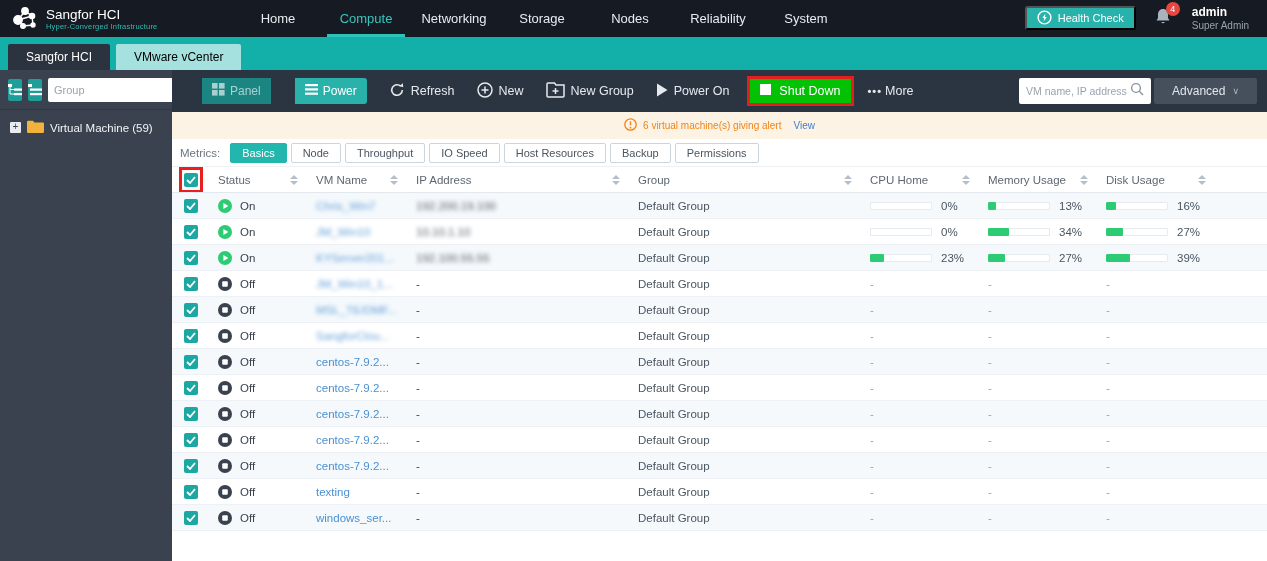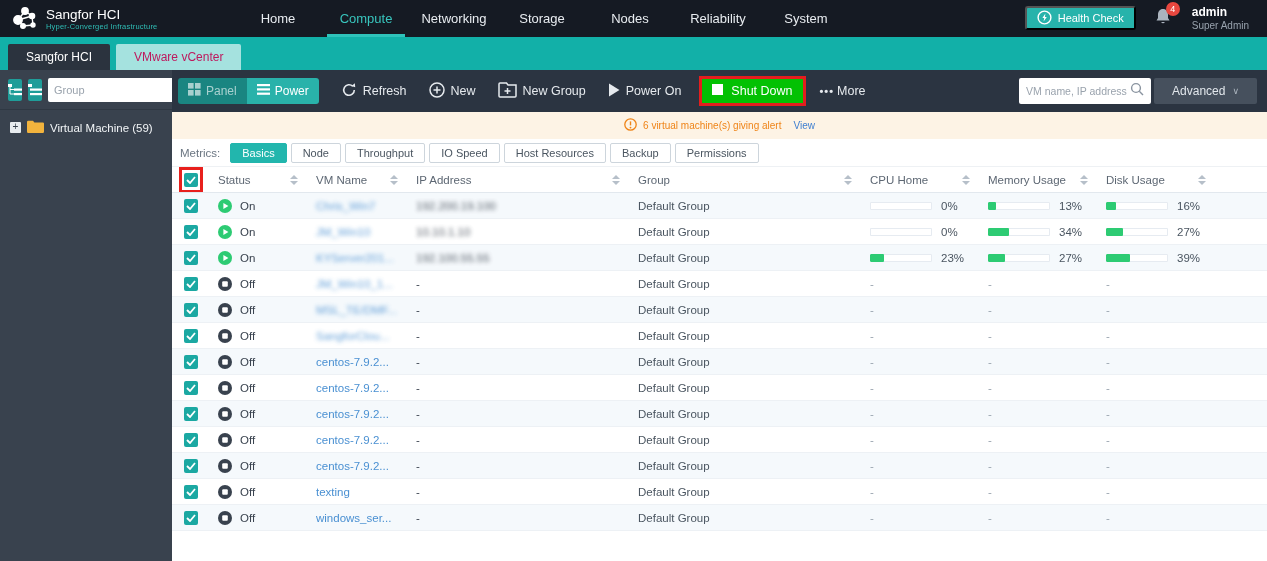--- a/index.html
+++ b/index.html
@@ -21,41 +21,41 @@
   .bell-wrap { position:relative; width:20px; height:22px; cursor:pointer; }
   .badge { position:absolute; top:-5px; right:-6px; min-width:14px; height:14px; border-radius:7px; background:#e8473f; color:#fff; font-size:9px; line-height:14px; text-align:center; padding:0 3px; }
   .user { line-height:1.2; padding-right:6px; }
   .user-name { color:#fff; font-size:12px; font-weight:bold; }
   .user-role { color:#98a2ad; font-size:10px; }
 
   
   .tabstrip { height:33px; background:#12b0a8; display:flex; align-items:flex-end; padding-left:8px; gap:6px; }
   .wtab { height:26px; line-height:26px; padding:0 18px; font-size:12px; border-radius:2px 2px 0 0; cursor:pointer; }
   .wtab.active { background:#2b333e; color:#fff; }
-  .wtab.inactive { background:#a5e2df; color:#be185d; }
+  .wtab.inactive { background:#a5e2df; color:#000000; }
 
   
   .bodywrap { display:flex; height:491px; }
   .sidebar { width:172px; background:#39424e; flex-shrink:0; }
   .sb-row1 { height:42px; display:flex; align-items:center; gap:9px; padding:0 12px; color:#f2f5f7; font-size:12.5px; border-bottom:1px solid #2f3843; cursor:pointer; }
   .sb-chev { color:#aeb7c0; font-size:9px; margin-left:2px; }
   .sb-row2 { height:40px; display:flex; align-items:center; gap:6px; padding:0 8px; border-bottom:1px solid #2f3843; }
   .tree-btn { width:27px; height:22px; background:#1f9d99; border:none; border-radius:2px; display:flex; align-items:center; justify-content:center; cursor:pointer; }
   .sb-search { flex:1; height:24px; background:#fff; border-radius:2px; display:flex; align-items:center; padding:0 6px; }
   .sb-search input { border:none; outline:none; flex:1; min-width:0; font-size:11px; color:#444; font-family:"Liberation Sans", sans-serif; }
   .sb-search input::placeholder { color:#9aa3ad; }
   .sb-tree { padding:10px 10px; display:flex; align-items:center; gap:6px; color:#f2f5f7; font-size:11.5px; cursor:pointer; }
   .plusbox { width:11px; height:11px; background:#e8ecef; color:#39424e; font-size:10px; line-height:10px; text-align:center; border-radius:1px; flex-shrink:0; }
 
   
   .content { flex:1; display:flex; flex-direction:column; background:#fff; min-width:0; }
 
   .toolbar { height:42px; background:#2b3441; display:flex; align-items:center; padding:0 10px 0 6px; flex-shrink:0; }
   .seg-ctl { display:flex; border-radius:3px; overflow:hidden; }
-  .seg { height:26px; display:flex; align-items:center; gap:5px; padding:0 10px; font-size:12px; cursor:pointer; border:none; font-family:"Liberation Sans", sans-serif; }
+  .seg { height:26px; display:flex; align-items:center; gap:5px; padding:0 10px; font-size:12px; cursor:pointer; border:none; font-family:"Liberation Sans", sans-serif;margin-left:24px; }
   .seg.inactive { background:#1a8581; color:rgba(255,255,255,.62); }
   .seg.active { background:#29b2aa; color:#fff; }
   .tbtn { display:flex; align-items:center; gap:6px; color:#e6eaee; font-size:12.5px; margin-left:22px; cursor:pointer; background:none; border:none; font-family:"Liberation Sans", sans-serif; }
   .anno-shutdown { margin-left:18px; border:3px solid #e41e1e; display:inline-flex; }
   .shutdown-btn { background:#03c103; color:#fff; height:24px; display:flex; align-items:center; gap:8px; padding:0 10px; font-size:12.5px; border:none; cursor:pointer; font-family:"Liberation Sans", sans-serif; }
   .more-dots { letter-spacing:1px; font-weight:bold; font-size:11px; }
   .tb-search-area { margin-left:auto; display:flex; gap:3px; }
   .tb-search { width:132px; height:26px; background:#fff; border-radius:2px; display:flex; align-items:center; padding:0 7px; }
   .tb-search input { border:none; outline:none; flex:1; min-width:0; font-size:10.5px; color:#444; font-family:"Liberation Sans", sans-serif; }
   .tb-search input::placeholder { color:#9aa3ad; }

